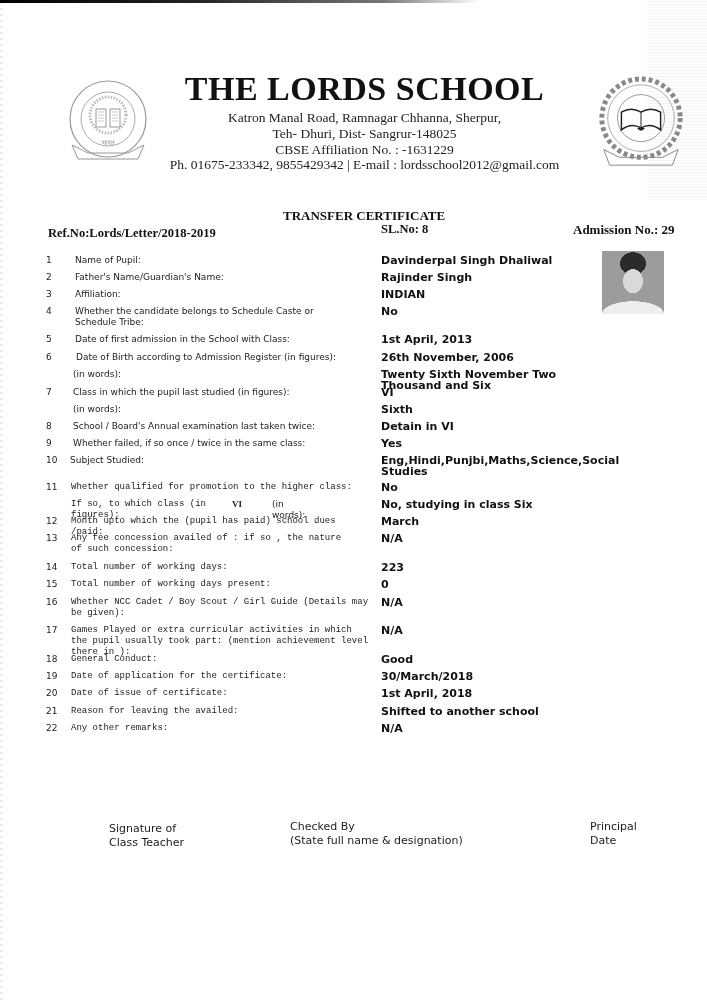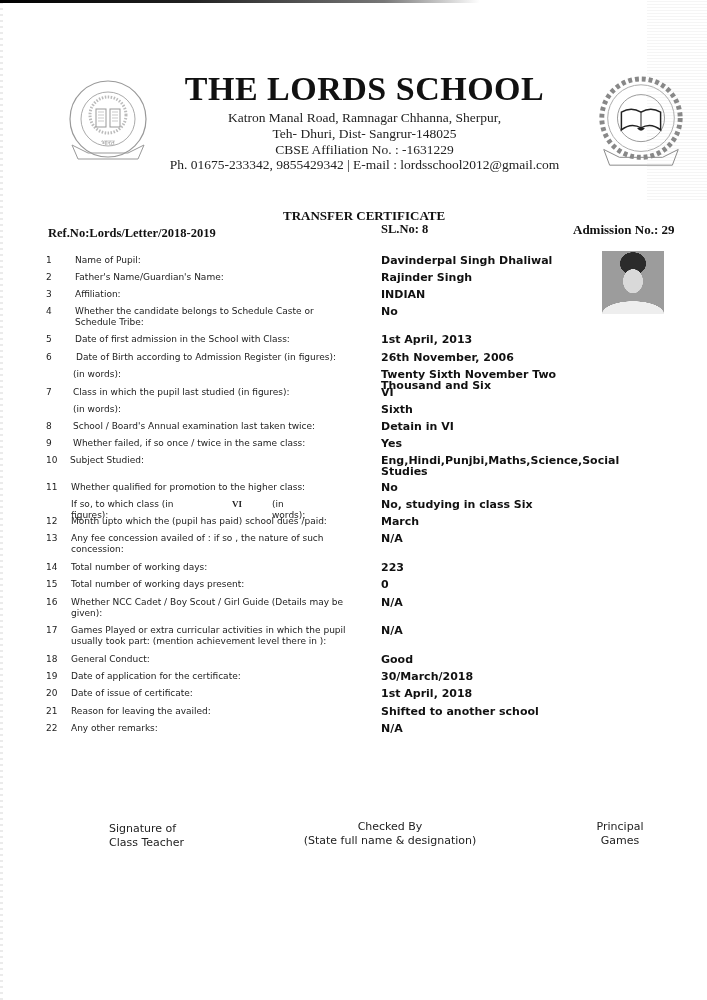--- a/index.html
+++ b/index.html
@@ -28,24 +28,24 @@
 
   .photo { position: absolute; left: 602px; top: 251px; width: 62px; height: 63px;
     background: radial-gradient(ellipse 14px 17px at 50% 48%, #d9d9d9 0 70%, rgba(0,0,0,0) 72%),
                 radial-gradient(ellipse 16px 14px at 50% 20%, #2b2b2b 0 80%, rgba(0,0,0,0) 82%),
                 radial-gradient(ellipse 34px 14px at 50% 100%, #eeeeee 0 90%, rgba(0,0,0,0) 92%),
                 #9c9c9c; }
 
   .row { position: absolute; font-family: "DejaVu Sans", "Liberation Sans", sans-serif; font-size: 9px; color: #222; line-height: 11px; }
   .num { position: absolute; left: 46px; width: 20px; }
   .lbl { position: absolute; left: 75px; width: 290px; }
-  .lbl.n2 { left: 71px; }
+  .lbl.n2 { left: 71px; font-family: Liberation Mono, monospace; }
   .val { position: absolute; left: 381px; width: 225px; font-weight: bold; color: #111; font-size: 11px; }
 
-  .sig { position: absolute; font-family: "DejaVu Sans", "Liberation Sans", sans-serif; font-size: 11px; color: #222; line-height: 14px; text-align: center; }
+  .sig { position: absolute; font-family: "DejaVu Sans", "Liberation Sans", sans-serif; font-size: 11px; color: #222; line-height: 14px; text-align: left; }
   .sig-teacher { left: 109px; top: 822px; text-align: left; }
   .sig-checked { left: 290px; top: 820px; width: 200px; }
   .sig-principal { left: 590px; top: 820px; width: 60px; }
 </style>
 </head>
 <body>
 
 <div class="scan-top"></div>
 <div class="scan-right"></div>
 <div class="scan-left"></div>
@@ -215,14 +215,14 @@
 <div class="sig sig-teacher">
   <div>Signature of</div>
   <div>Class Teacher</div>
 </div>
 <div class="sig sig-checked">
   <div>Checked By</div>
   <div>(State full name &amp; designation)</div>
 </div>
 <div class="sig sig-principal">
   <div>Principal</div>
-  <div>Games</div>
+  <div>Date</div>
 </div>
 
 </body></html>

